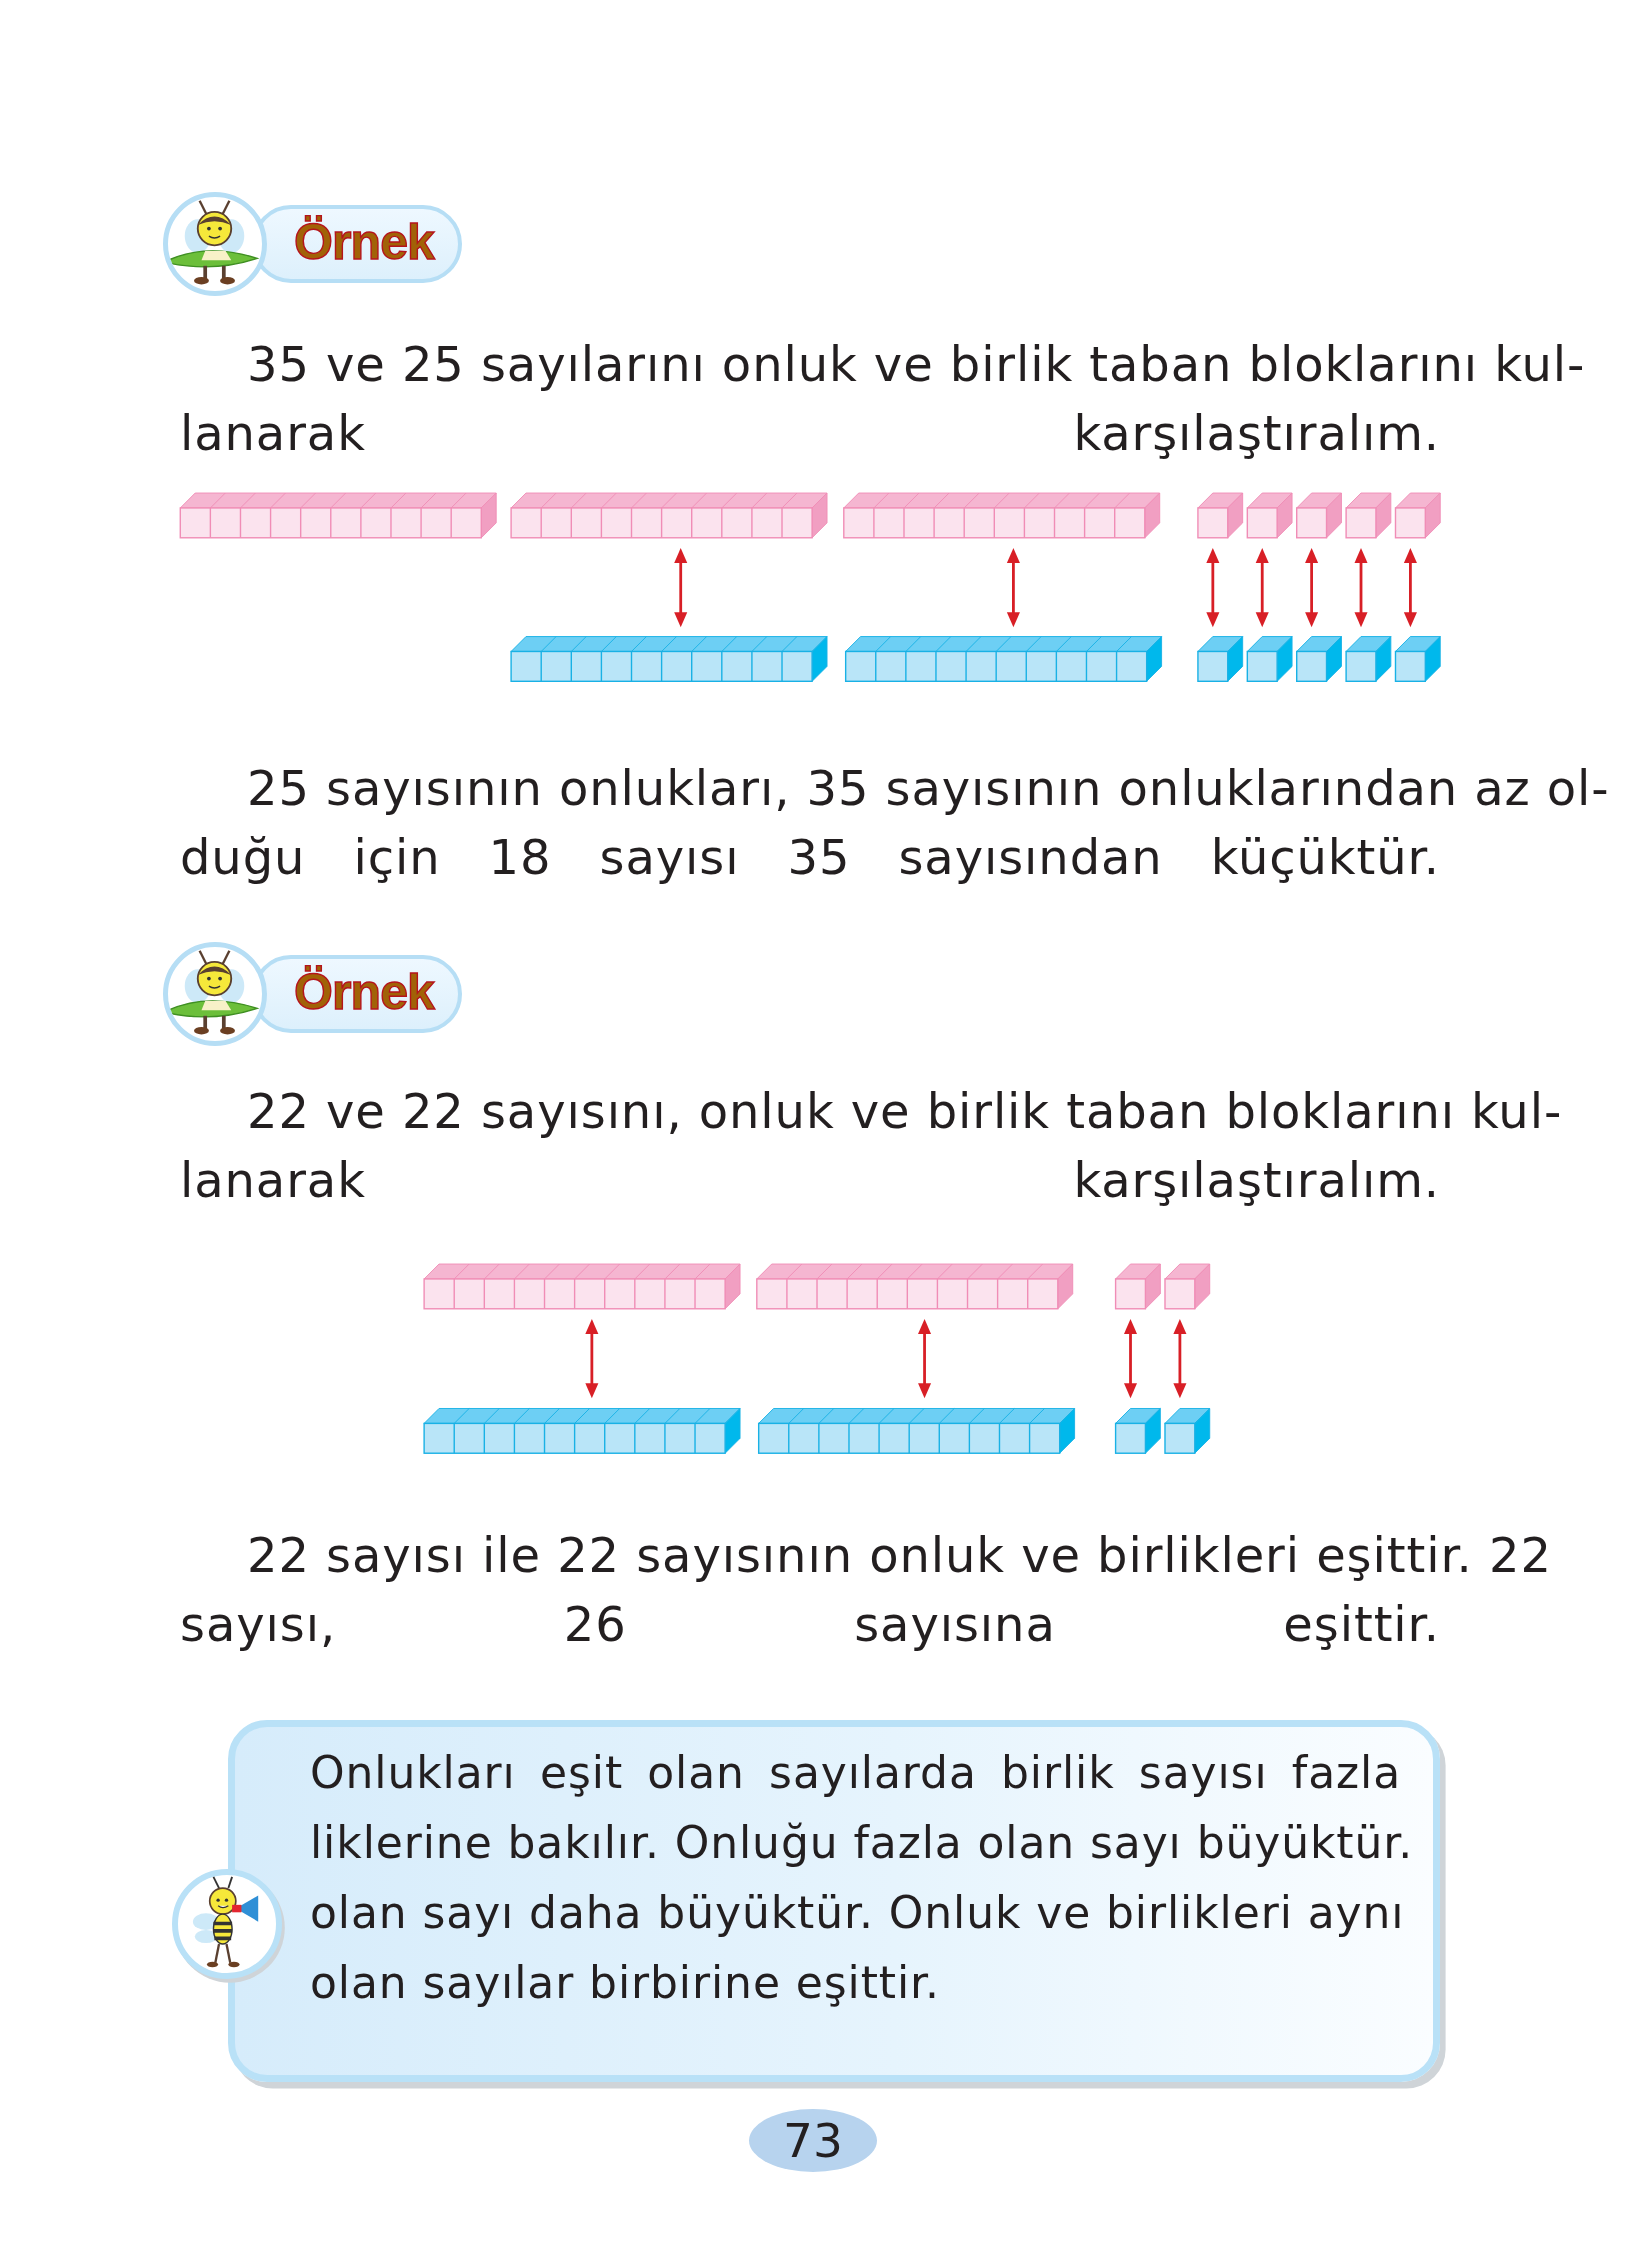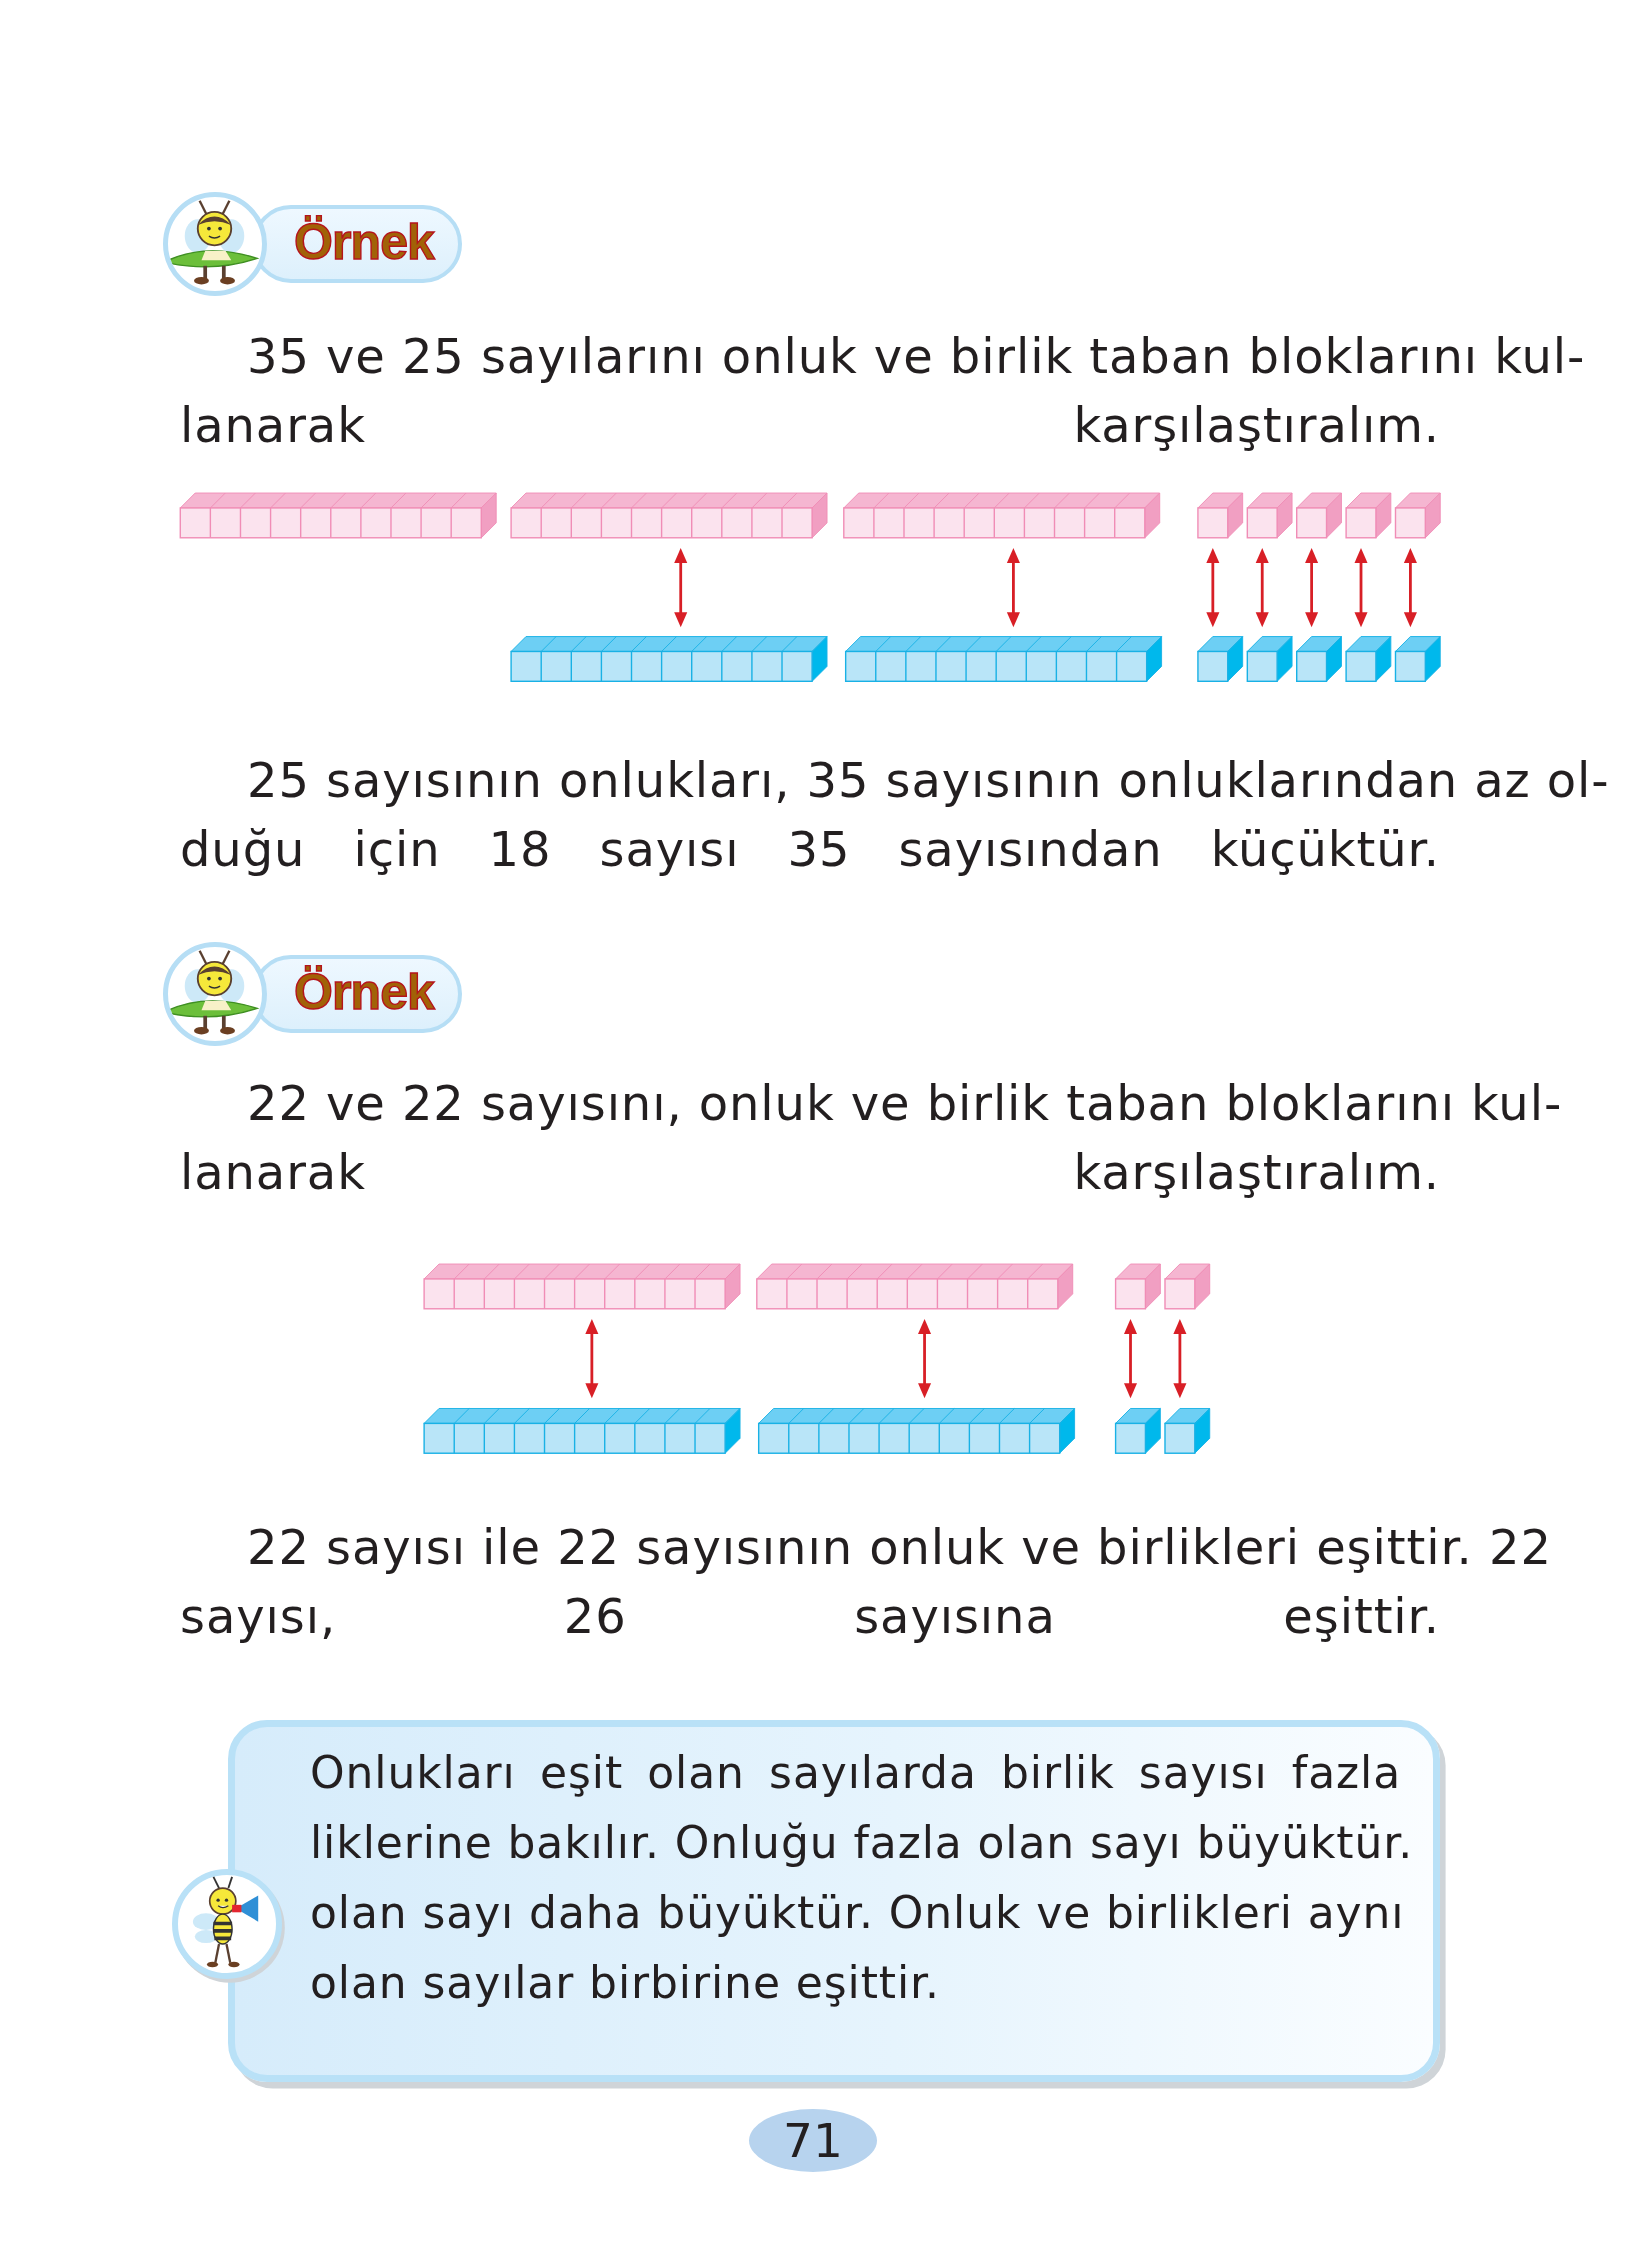--- a/index.html
+++ b/index.html
@@ -3,21 +3,21 @@
 <meta charset="utf-8">
 <style>
   html, body { margin:0; padding:0; background:#ffffff; }
   body { width:1627px; height:2260px; position:relative; overflow:hidden;
          font-family:"DejaVu Sans", sans-serif; color:#231f20; }
   .abs { position:absolute; }
   .para { position:absolute; left:180px; width:1260px; font-size:48px; line-height:69px;
           text-align:justify; text-align-last:justify; letter-spacing:0.9px; }
   .para .line { display:block; white-space:nowrap; height:69px; }
   .para .line.last { text-align:right; }
-  .indent { padding-left:67px; }
+  .indent { padding-left:67px;margin-top:8px; }
   .badge { position:absolute; width:317px; height:112px; }
   .pill { position:absolute; left:98px; top:13px; width:210px; height:78px; border-radius:39px;
           background:linear-gradient(#eef8ff,#ddf0fc); border:4.7px solid #b6def5; box-sizing:border-box; }
   .pill-label { position:absolute; left:140px; top:20.5px; font-family:"Liberation Sans", sans-serif;
                 font-weight:bold; font-size:50px; color:#a16207; letter-spacing:-0.9px;
                 -webkit-text-stroke:1.4px #b5141c; }
   .circle { position:absolute; left:9.3px; top:0px; width:104px; height:104px; border-radius:50%;
             background:#fff; border:5.6px solid #b6def5; box-sizing:border-box; overflow:hidden; }
   .figure svg { display:block; }
   .info { position:absolute; left:228px; top:1720px; width:1212px; height:362px; border-radius:39px;
@@ -204,14 +204,14 @@
     <path d="M38,52h20M38,60h20M39,68h18" stroke="#333" stroke-width="4"></path>
     <polygon points="62,36 86,22 86,50" fill="#2f8fd6"></polygon>
     <rect x="58" y="32" width="10" height="8" fill="#e32630"></rect>
     <line x1="44" y1="74" x2="40" y2="94" stroke="#5a4030" stroke-width="2.5"></line>
     <line x1="52" y1="74" x2="56" y2="94" stroke="#5a4030" stroke-width="2.5"></line>
     <ellipse cx="37" cy="96" rx="6" ry="3" fill="#6b3f22"></ellipse>
       <ellipse cx="60" cy="96" rx="6" ry="3" fill="#6b3f22"></ellipse>
   </svg>
 </div>
 
-<div class="page-num">71</div>
+<div class="page-num">73</div>
 
 
 </body></html>

